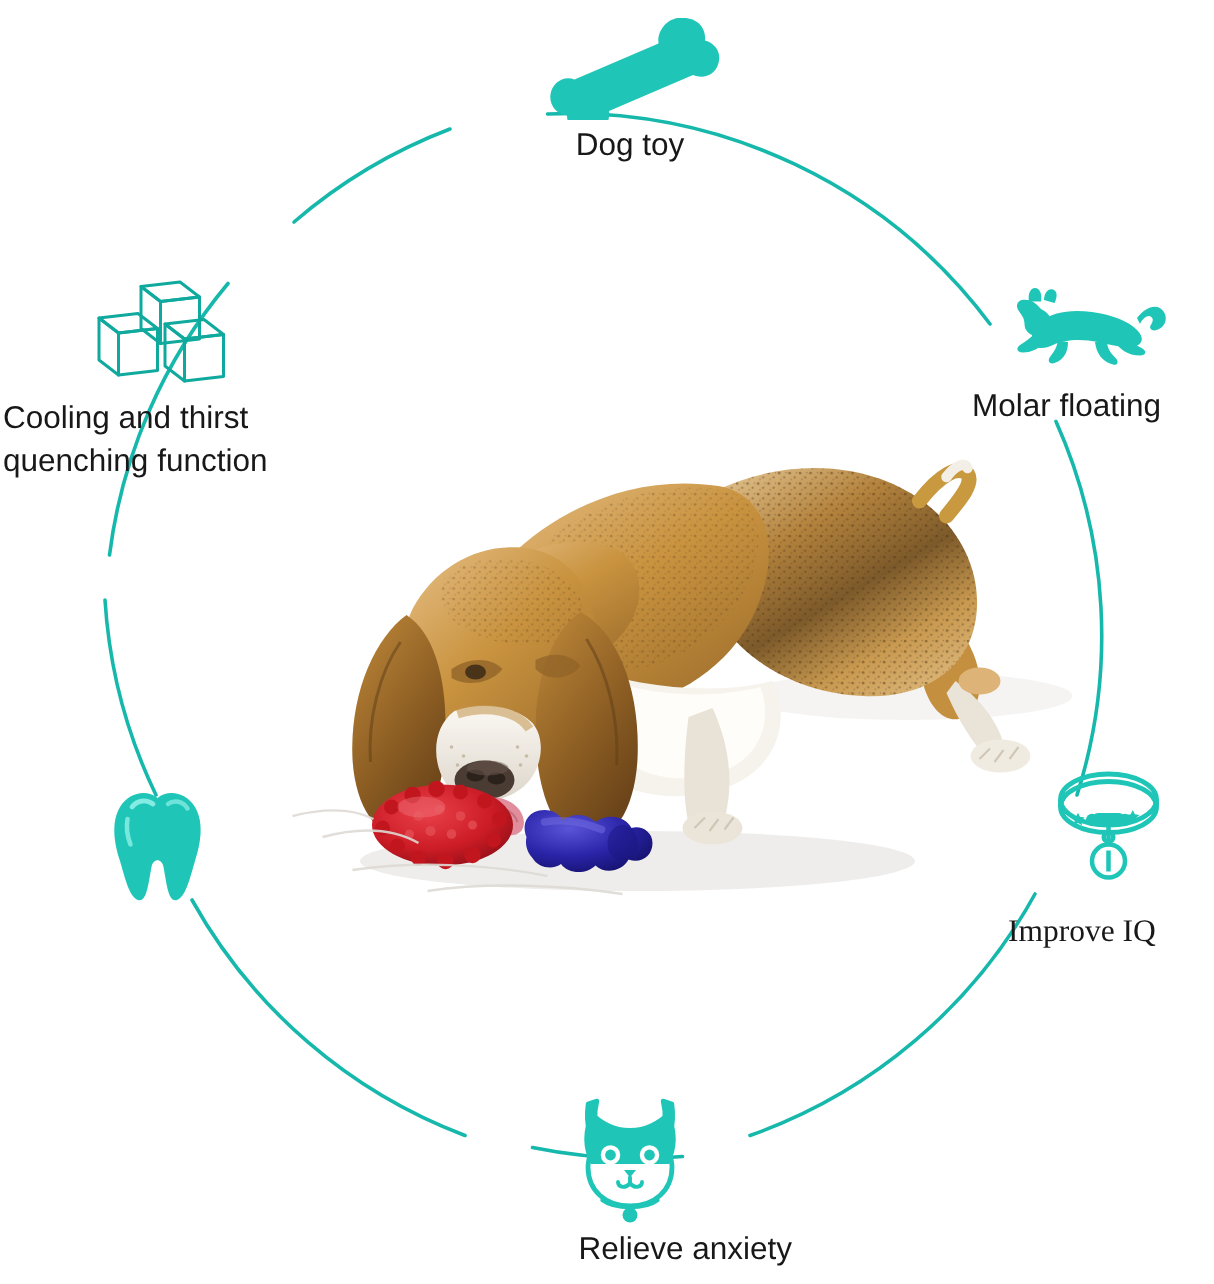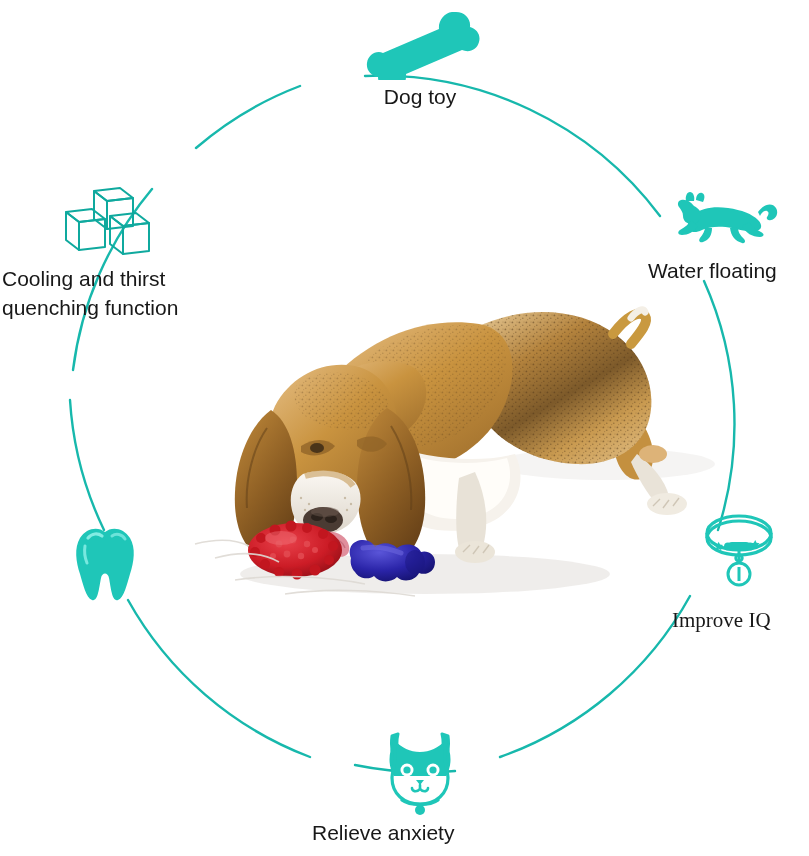--- a/index.html
+++ b/index.html
@@ -54,21 +54,21 @@
     font-size:21px;
     line-height:25px;
     font-family:"Liberation Sans","DejaVu Sans",sans-serif;
     white-space:pre-line;
   }
   #lbl-water{ left:648px; top:258px; }
   #lbl-iq{ left:672px; top:608px;font-family:Liberation Serif, serif; }
   #lbl-molar{ left:8px; top:604px; }
   #lbl-cooling{ left:2px; top:264px; width:232px; text-align:left; line-height:29px;}
   #lbl-dogtoy{ left:300px; top:84px; width:240px; text-align:center; }
-  #lbl-anxiety{ left:312px; top:820px; width:200px; text-align:left; }
+  #lbl-anxiety{ left:328px; top:820px; width:200px; text-align:right; }
 
   
   #photo{
     position:absolute;
     left:175px; top:258px;
     width:540px; height:360px;
   }
   #photo svg{ display:block; width:540px; height:360px; }
 </style>
 </head>
@@ -285,21 +285,21 @@
 
           <path d="M70 36 c4 7 10 11 18 11 c4 0 5 -3 1 -5 c-6 -3 -10 -6 -12 -10 z"></path>
           <path d="M58 38 c1 8 5 13 12 15 c3 1 4 -2 2 -4 c-4 -4 -6 -7 -6 -12 z"></path>
 
           <path d="M86 22 c6 -8 14 -10 18 -4 c3 5 0 11 -5 12 c-3 1 -5 -1 -4 -3
                    c2 -3 2 -5 0 -6 c-2 -1 -5 1 -7 5 z"></path>
         </g>
       </svg>
     </span>
   </div>
-  <div class="lbl-abs" id="lbl-water">Water floating</div>
+  <div class="lbl-abs" id="lbl-water">Molar floating</div>
 
   <div class="node" id="node-improve-iq">
     <span class="icon">
       <svg width="90" height="90" viewBox="0 0 90 90">
         <g fill="none" stroke="#1FC6B8" stroke-width="3.2">
 
           <ellipse cx="45" cy="26" rx="32" ry="17"></ellipse>
           <ellipse cx="45" cy="21" rx="32" ry="17"></ellipse>
           <path d="M13 21 L13 26 M77 21 L77 26"></path>
         </g>

